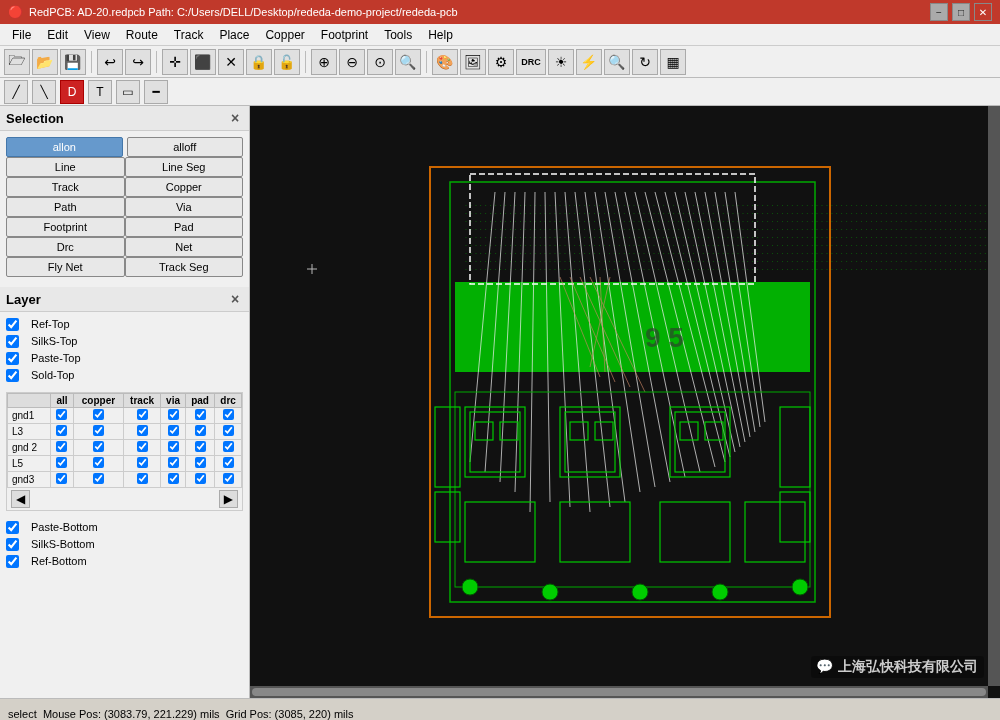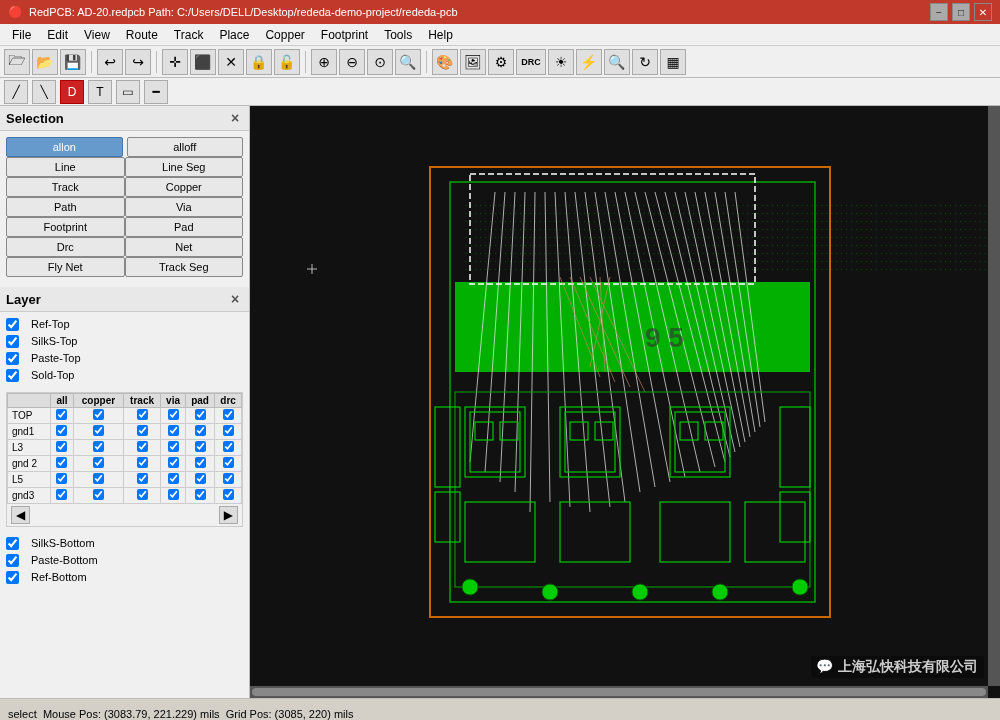--- a/index.html
+++ b/index.html
@@ -388,29 +388,20 @@
                   <th>all</th>
                   <th>copper</th>
                   <th>track</th>
                   <th>via</th>
                   <th>pad</th>
                   <th>drc</th>
                 </tr>
             </thead>
             <tbody id="layer-table-body">
                 <tr>
-                  <td>TOP</td>
-                  <td><input type="checkbox" checked="" style=""></td>
-                  <td><input type="checkbox" checked="" style=""></td>
-                  <td><input type="checkbox" checked="" style=""></td>
-                  <td><input type="checkbox" checked="" style=""></td>
-                  <td><input type="checkbox" checked="" style=""></td>
-                  <td><input type="checkbox" checked="" style=""></td>
-                </tr>
-                <tr>
                   <td>gnd1</td>
                   <td><input type="checkbox" checked="" style=""></td>
                   <td><input type="checkbox" checked="" style=""></td>
                   <td><input type="checkbox" checked="" style=""></td>
                   <td><input type="checkbox" checked="" style=""></td>
                   <td><input type="checkbox" checked="" style=""></td>
                   <td><input type="checkbox" checked="" style=""></td>
                 </tr>
                 <tr>
                   <td>L3</td>
@@ -453,25 +444,25 @@
         </div>
         <div class="layer-scroll-btns">
           <span class="scroll-arrow">◀</span>
           <span class="scroll-arrow">▶</span>
         </div>
       </div>
 
       <div class="layer-checks" id="layer-checks-bottom">
           <div class="layer-row">
             <input type="checkbox" checked="" style="">
-            <span>SilkS-Bottom</span>
+            <span>Paste-Bottom</span>
           </div>
           <div class="layer-row">
             <input type="checkbox" checked="" style="">
-            <span>Paste-Bottom</span>
+            <span>SilkS-Bottom</span>
           </div>
           <div class="layer-row">
             <input type="checkbox" checked="" style="">
             <span>Ref-Bottom</span>
           </div>
         </div>
     </div>
   </div>
 
   <div id="canvas-area">

